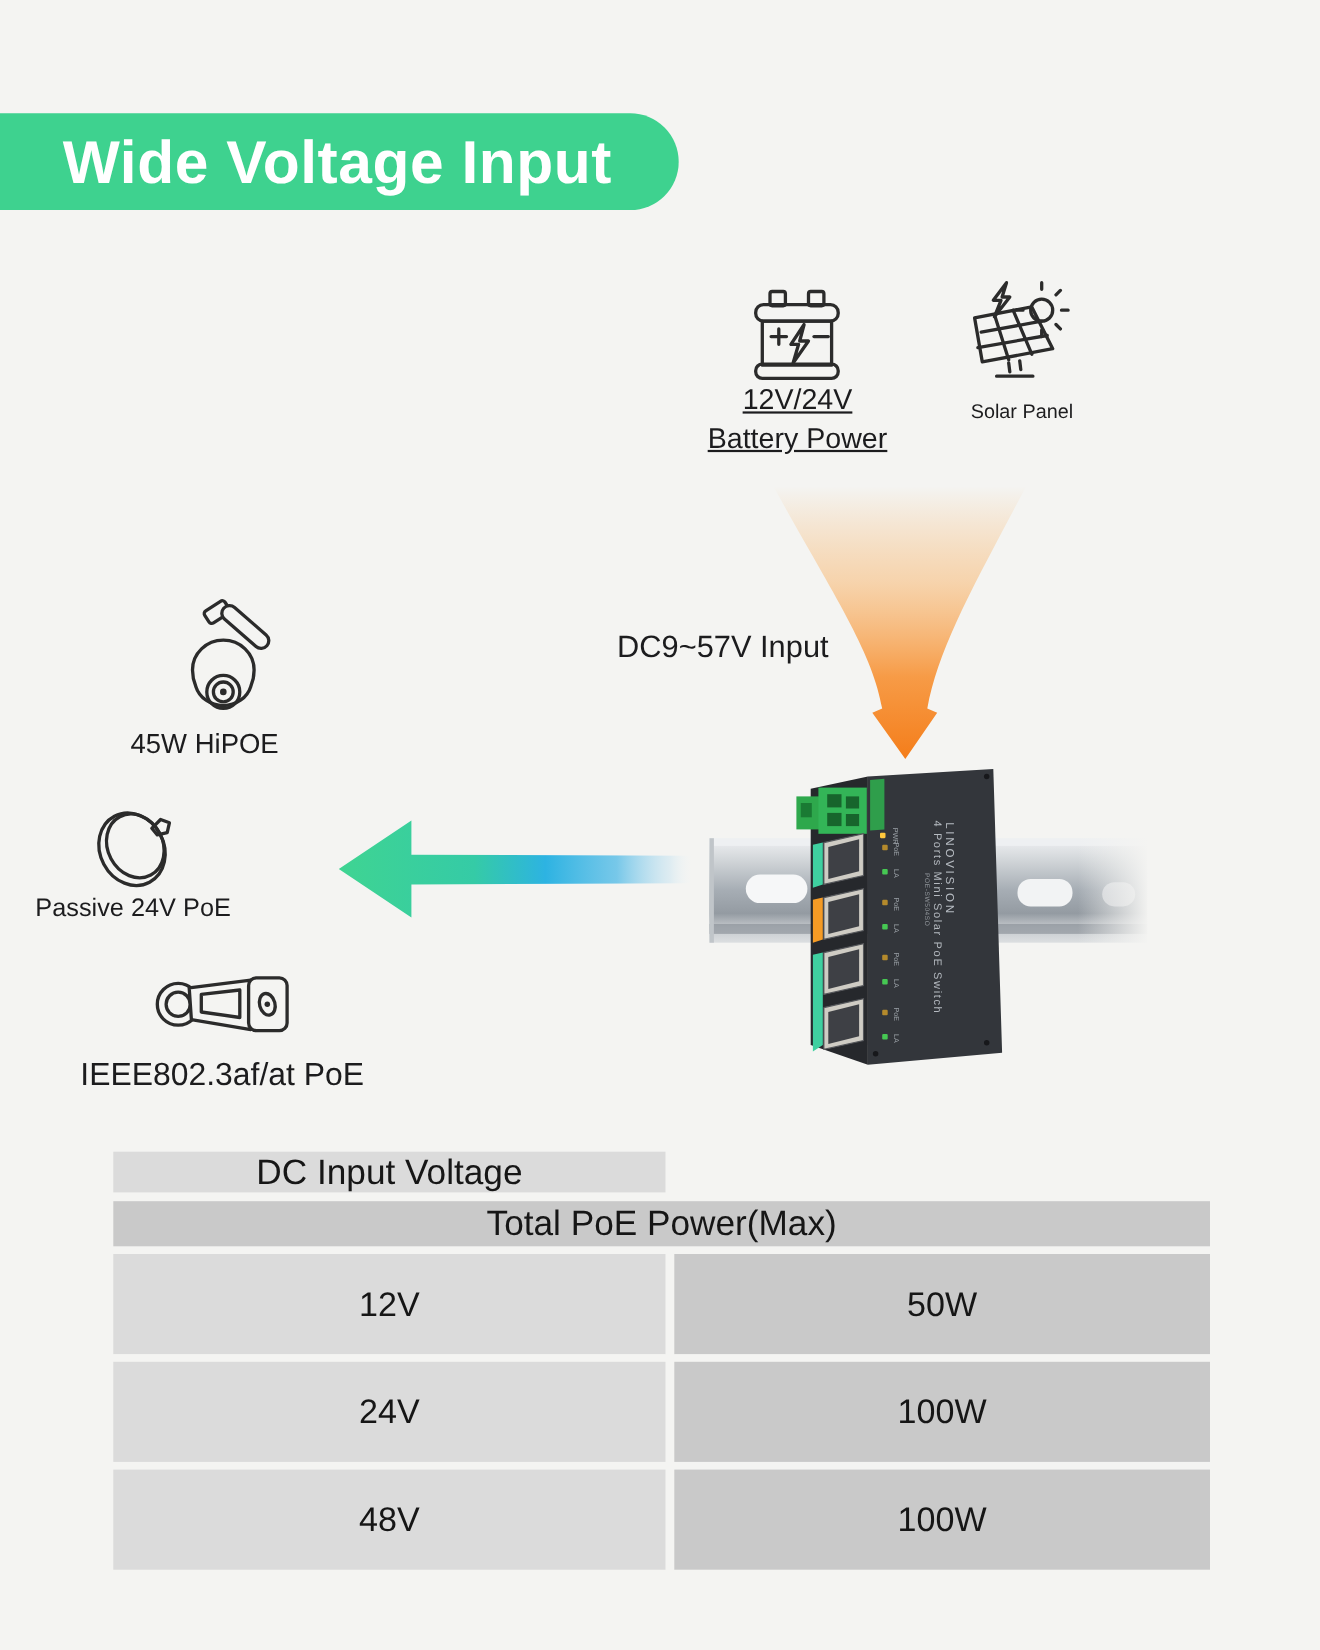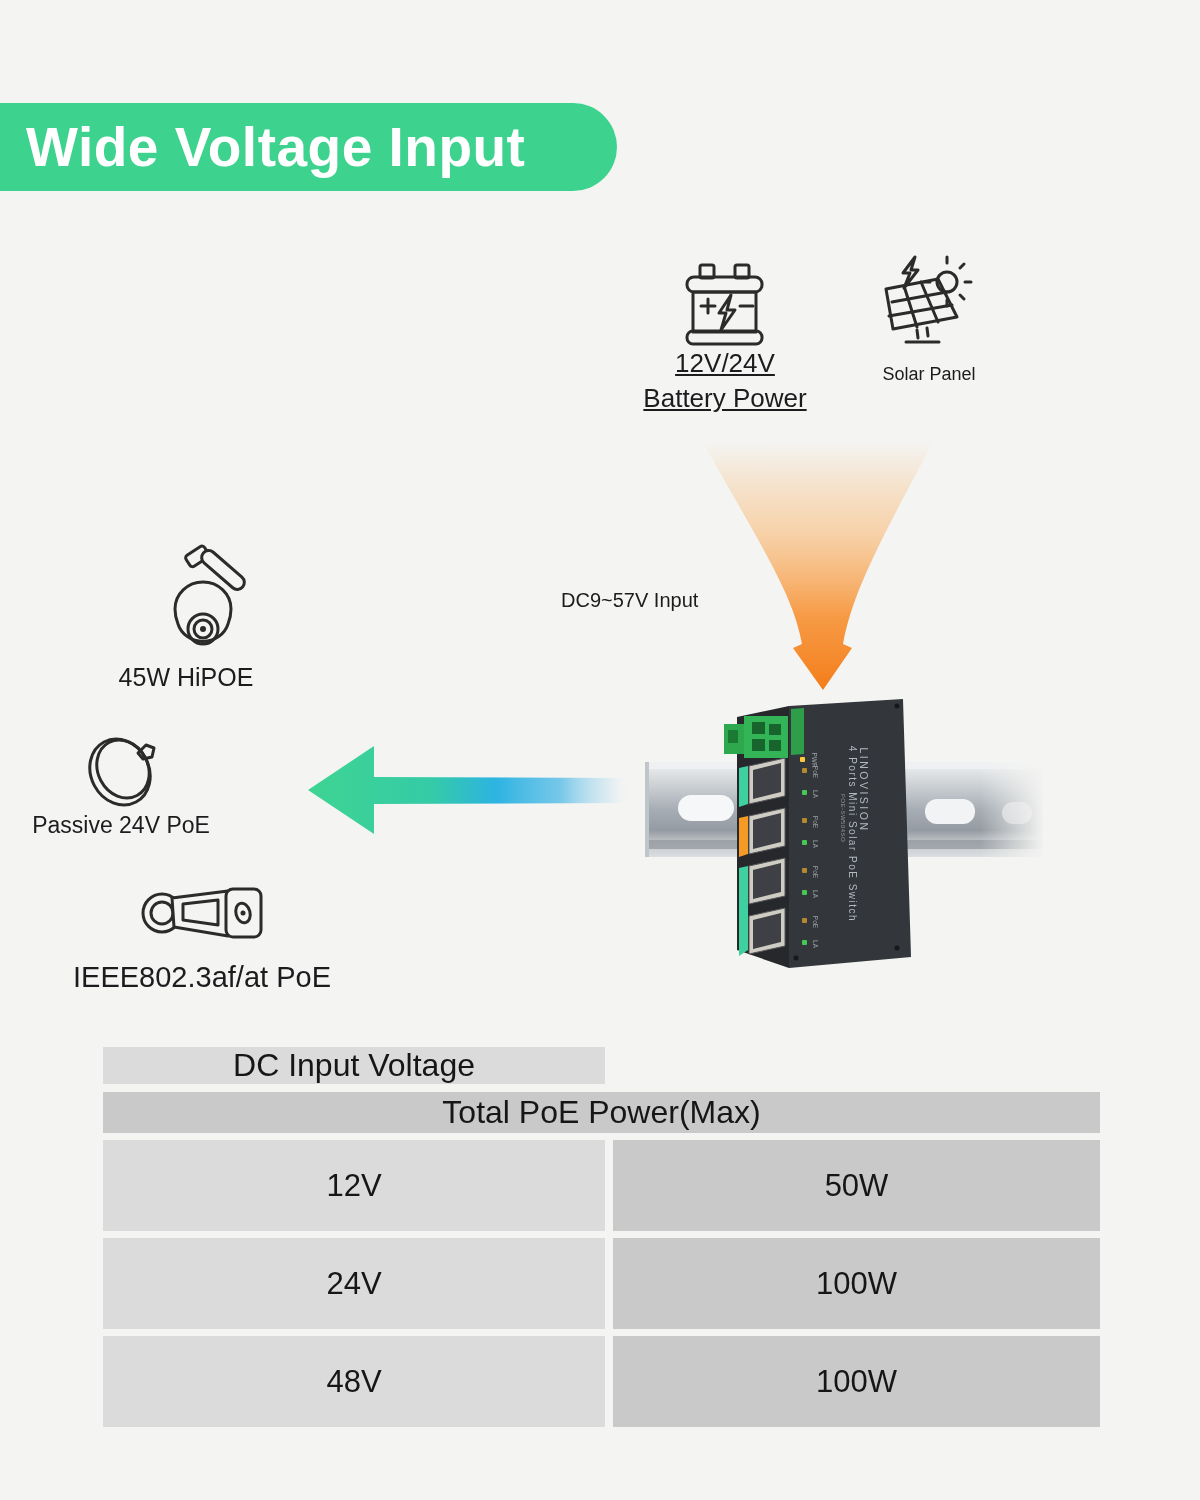--- a/index.html
+++ b/index.html
@@ -1,26 +1,26 @@
 <!DOCTYPE html>
 <html><head>
 <meta charset="utf-8">
 <style>
   html,body{margin:0;padding:0;}
   body{width:1200px;height:1500px;position:relative;background:#f4f4f2;
        font-family:"Liberation Sans","DejaVu Sans",sans-serif;color:#1b1b1d;overflow:hidden;}
   .art{position:absolute;left:0;top:0;width:1200px;height:1500px;}
   .banner{position:absolute;left:0;top:103px;width:617px;height:88px;background:#3ed28f;
           border-radius:0 44px 44px 0;display:flex;align-items:center;box-sizing:border-box;
-          padding-left:26px;color:#ffffff;font-size:55px;font-weight:700;letter-spacing:0.5px;}
+          padding-left:57px;color:#ffffff;font-size:55px;font-weight:700;letter-spacing:0.5px;}
   .lbl{position:absolute;white-space:nowrap;font-weight:500;color:#1c1c1e;}
   .center{transform:translateX(-50%);text-align:center;}
   .battery-label{left:725px;top:346px;font-size:26px;line-height:35px;text-decoration:underline;}
   .solar-label{left:929px;top:364px;font-size:18px;}
-  .dc-input-label{left:561px;top:572px;font-size:20px;margin-top:17px;}
+  .dc-input-label{left:561px;top:572px;font-size:28px;}
   .ptz-label{left:186px;top:663px;font-size:25px;}
   .dish-label{left:121px;top:812px;font-size:23px;}
   .bullet-label{left:202px;top:961px;font-size:29px;}
   .power-table{position:absolute;left:103px;top:1047px;width:997px;display:flex;
                flex-direction:column;gap:7px;}
   .trow{display:flex;gap:8px;height:91px;}
   .trow.thead{height:86px;flex-direction:column;}
   .tcell{display:flex;align-items:center;justify-content:center;font-size:31px;
          font-weight:500;color:#161616;}
   .tcell.cleft{width:502px;flex:none;background:#dbdbdb;}

